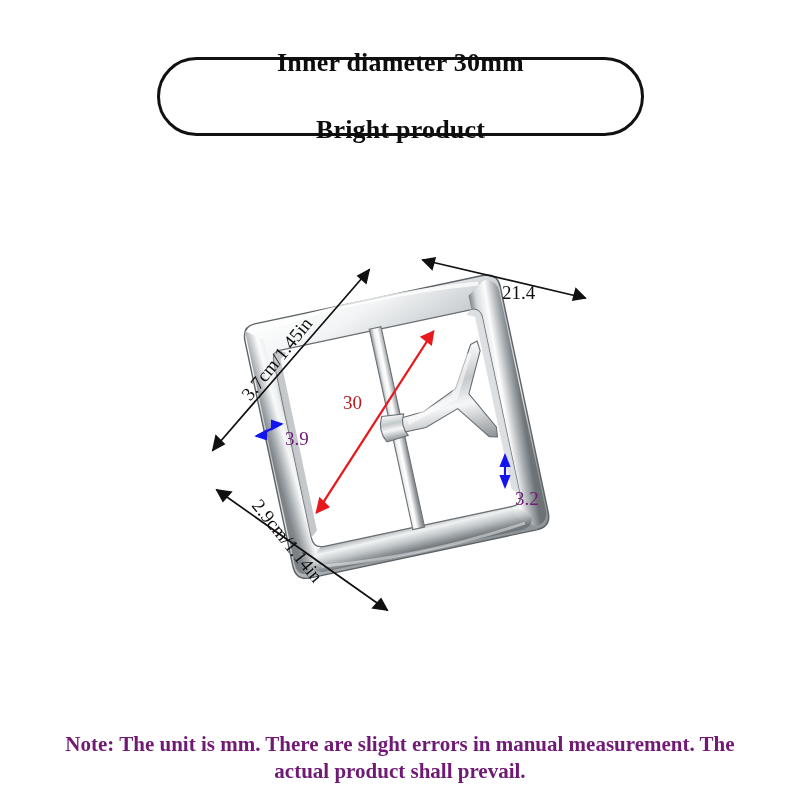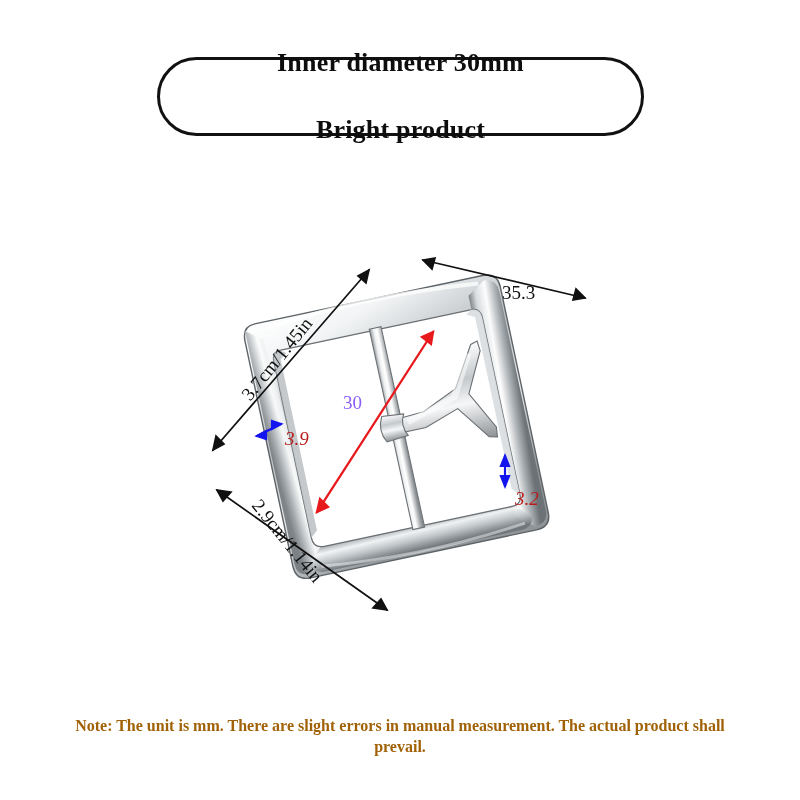--- a/index.html
+++ b/index.html
@@ -43,26 +43,26 @@
     color: #0d0d0d;
     line-height: 1.18;
     letter-spacing: 0.2px;
     white-space: nowrap;
   }
 
   
   .footer-note {
     position: absolute;
     left: 60px;
-    top: 716px;
+    top: 731px;
     width: 680px;
     text-align: center;
-    font-size: 16px;
+    font-size: 21px;
     font-weight: bold;
-    color: #a16207;
+    color: #701a75;
     line-height: 1.3;
   }
 
   
   .product-area {
     position: absolute;
     left: 195px;
     top: 240px;
     width: 420px;
     height: 380px;
@@ -77,27 +77,26 @@
   .dim {
     position: absolute;
     white-space: nowrap;
     font-family: "Liberation Serif", serif;
   }
   .dim-black {
     color: #111;
     font-size: 19px;
   }
   .dim-red {
-    color: #8b5cf6;
-    font-size: 19px;
-  }
-  .dim-blue {
     color: #b91c1c;
     font-size: 19px;
-    font-style: italic;
+  }
+  .dim-blue {
+    color: #701a75;
+    font-size: 19px;
   }
   .rot-left {
     transform: rotate(-51deg);
     transform-origin: 50% 50%;
   }
   .rot-right {
     transform: rotate(51deg);
     transform-origin: 50% 50%;
   }
 </style>
@@ -252,21 +251,21 @@
         </g>
 
         <g stroke="#1414ef" stroke-width="2.2" fill="#1414ef">
           <line x1="310" y1="216" x2="310" y2="246"></line>
           <polygon points="310,216 306,226 314,226"></polygon>
           <polygon points="310,246 306,236 314,236"></polygon>
         </g>
       </g>
     </svg>
 
-    <div class="dim dim-black" style="left:307px; top:42px;">35.3</div>
+    <div class="dim dim-black" style="left:307px; top:42px;">21.4</div>
 
     <div class="dim dim-black rot-left" style="left:32px; top:108px;">3.7cm/1.45in</div>
 
     <div class="dim dim-black rot-right" style="left:42px; top:290px;">2.9cm/1.14in</div>
 
     <div class="dim dim-red" style="left:148px; top:152px;">30</div>
 
     <div class="dim dim-blue" style="left:90px; top:188px;">3.9</div>
 
     <div class="dim dim-blue" style="left:320px; top:248px;">3.2</div>

